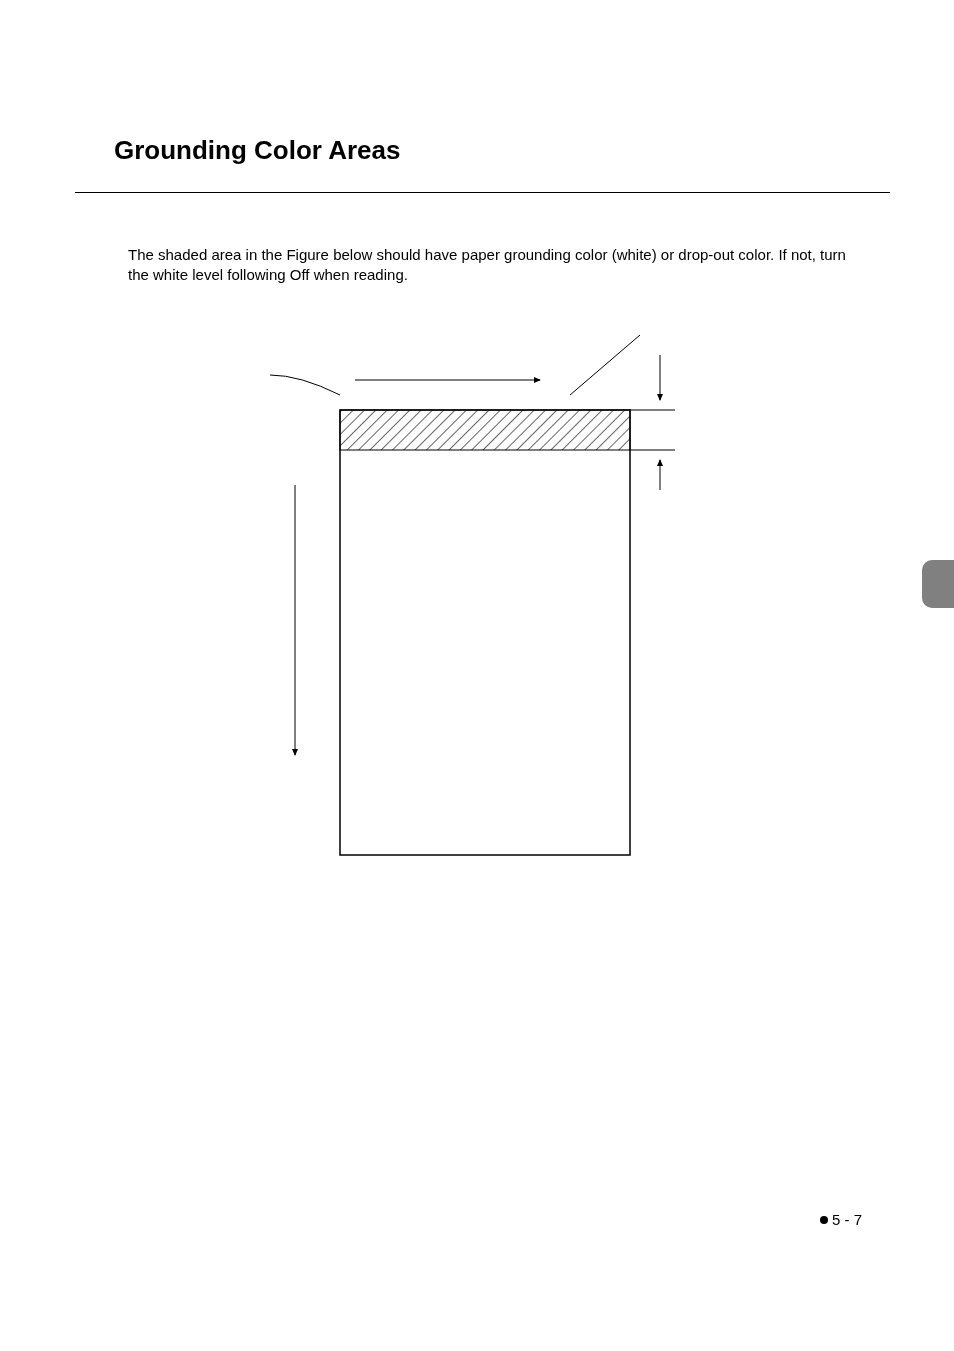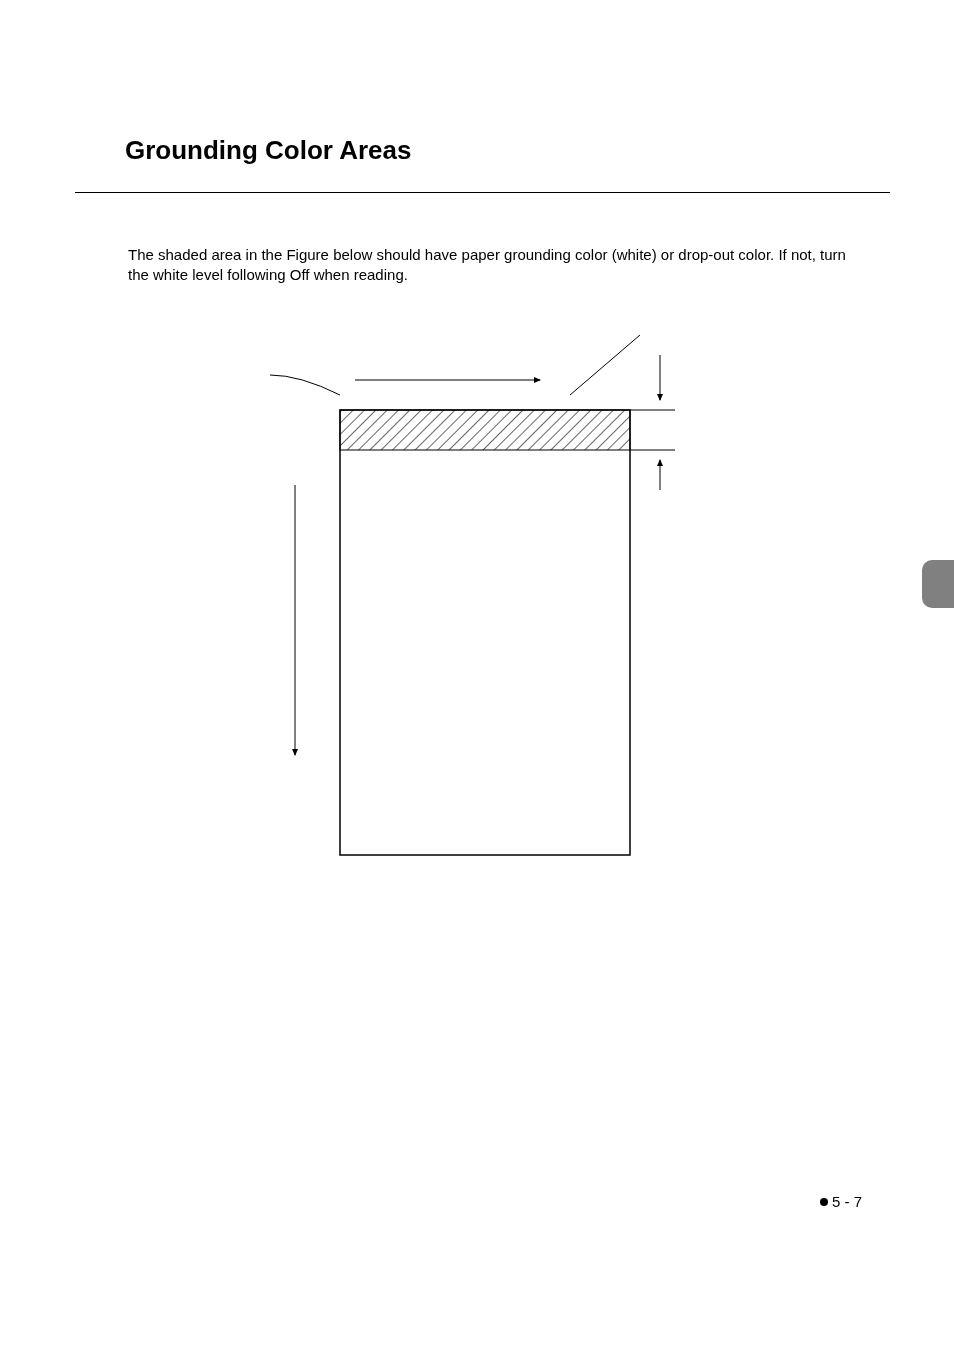--- a/index.html
+++ b/index.html
@@ -11,21 +11,21 @@
       width: 954px;
       height: 1351px;
       background: #ffffff;
       font-family: Arial, Helvetica, sans-serif;
       position: relative;
       color: #000000;
     }
     .title {
       position: absolute;
       top: 135px;
-      left: 125px;
+      left: 114px;
       font-size: 26px;
       font-weight: bold;
     }
     .title-rule {
       position: absolute;
       top: 192px;
       left: 75px;
       width: 815px;
       height: 1px;
       background: #000000;
@@ -50,21 +50,21 @@
       top: 560px;
       right: 0;
       width: 32px;
       height: 48px;
       background: #808080;
       border-top-left-radius: 10px;
       border-bottom-left-radius: 10px;
     }
     .page-number {
       position: absolute;
-      bottom: 141px;
+      bottom: 123px;
       right: 92px;
       font-size: 15px;
     }
     .bullet {
       display: inline-block;
       width: 8px;
       height: 8px;
       background: #000000;
       border-radius: 50%;
       vertical-align: middle;

